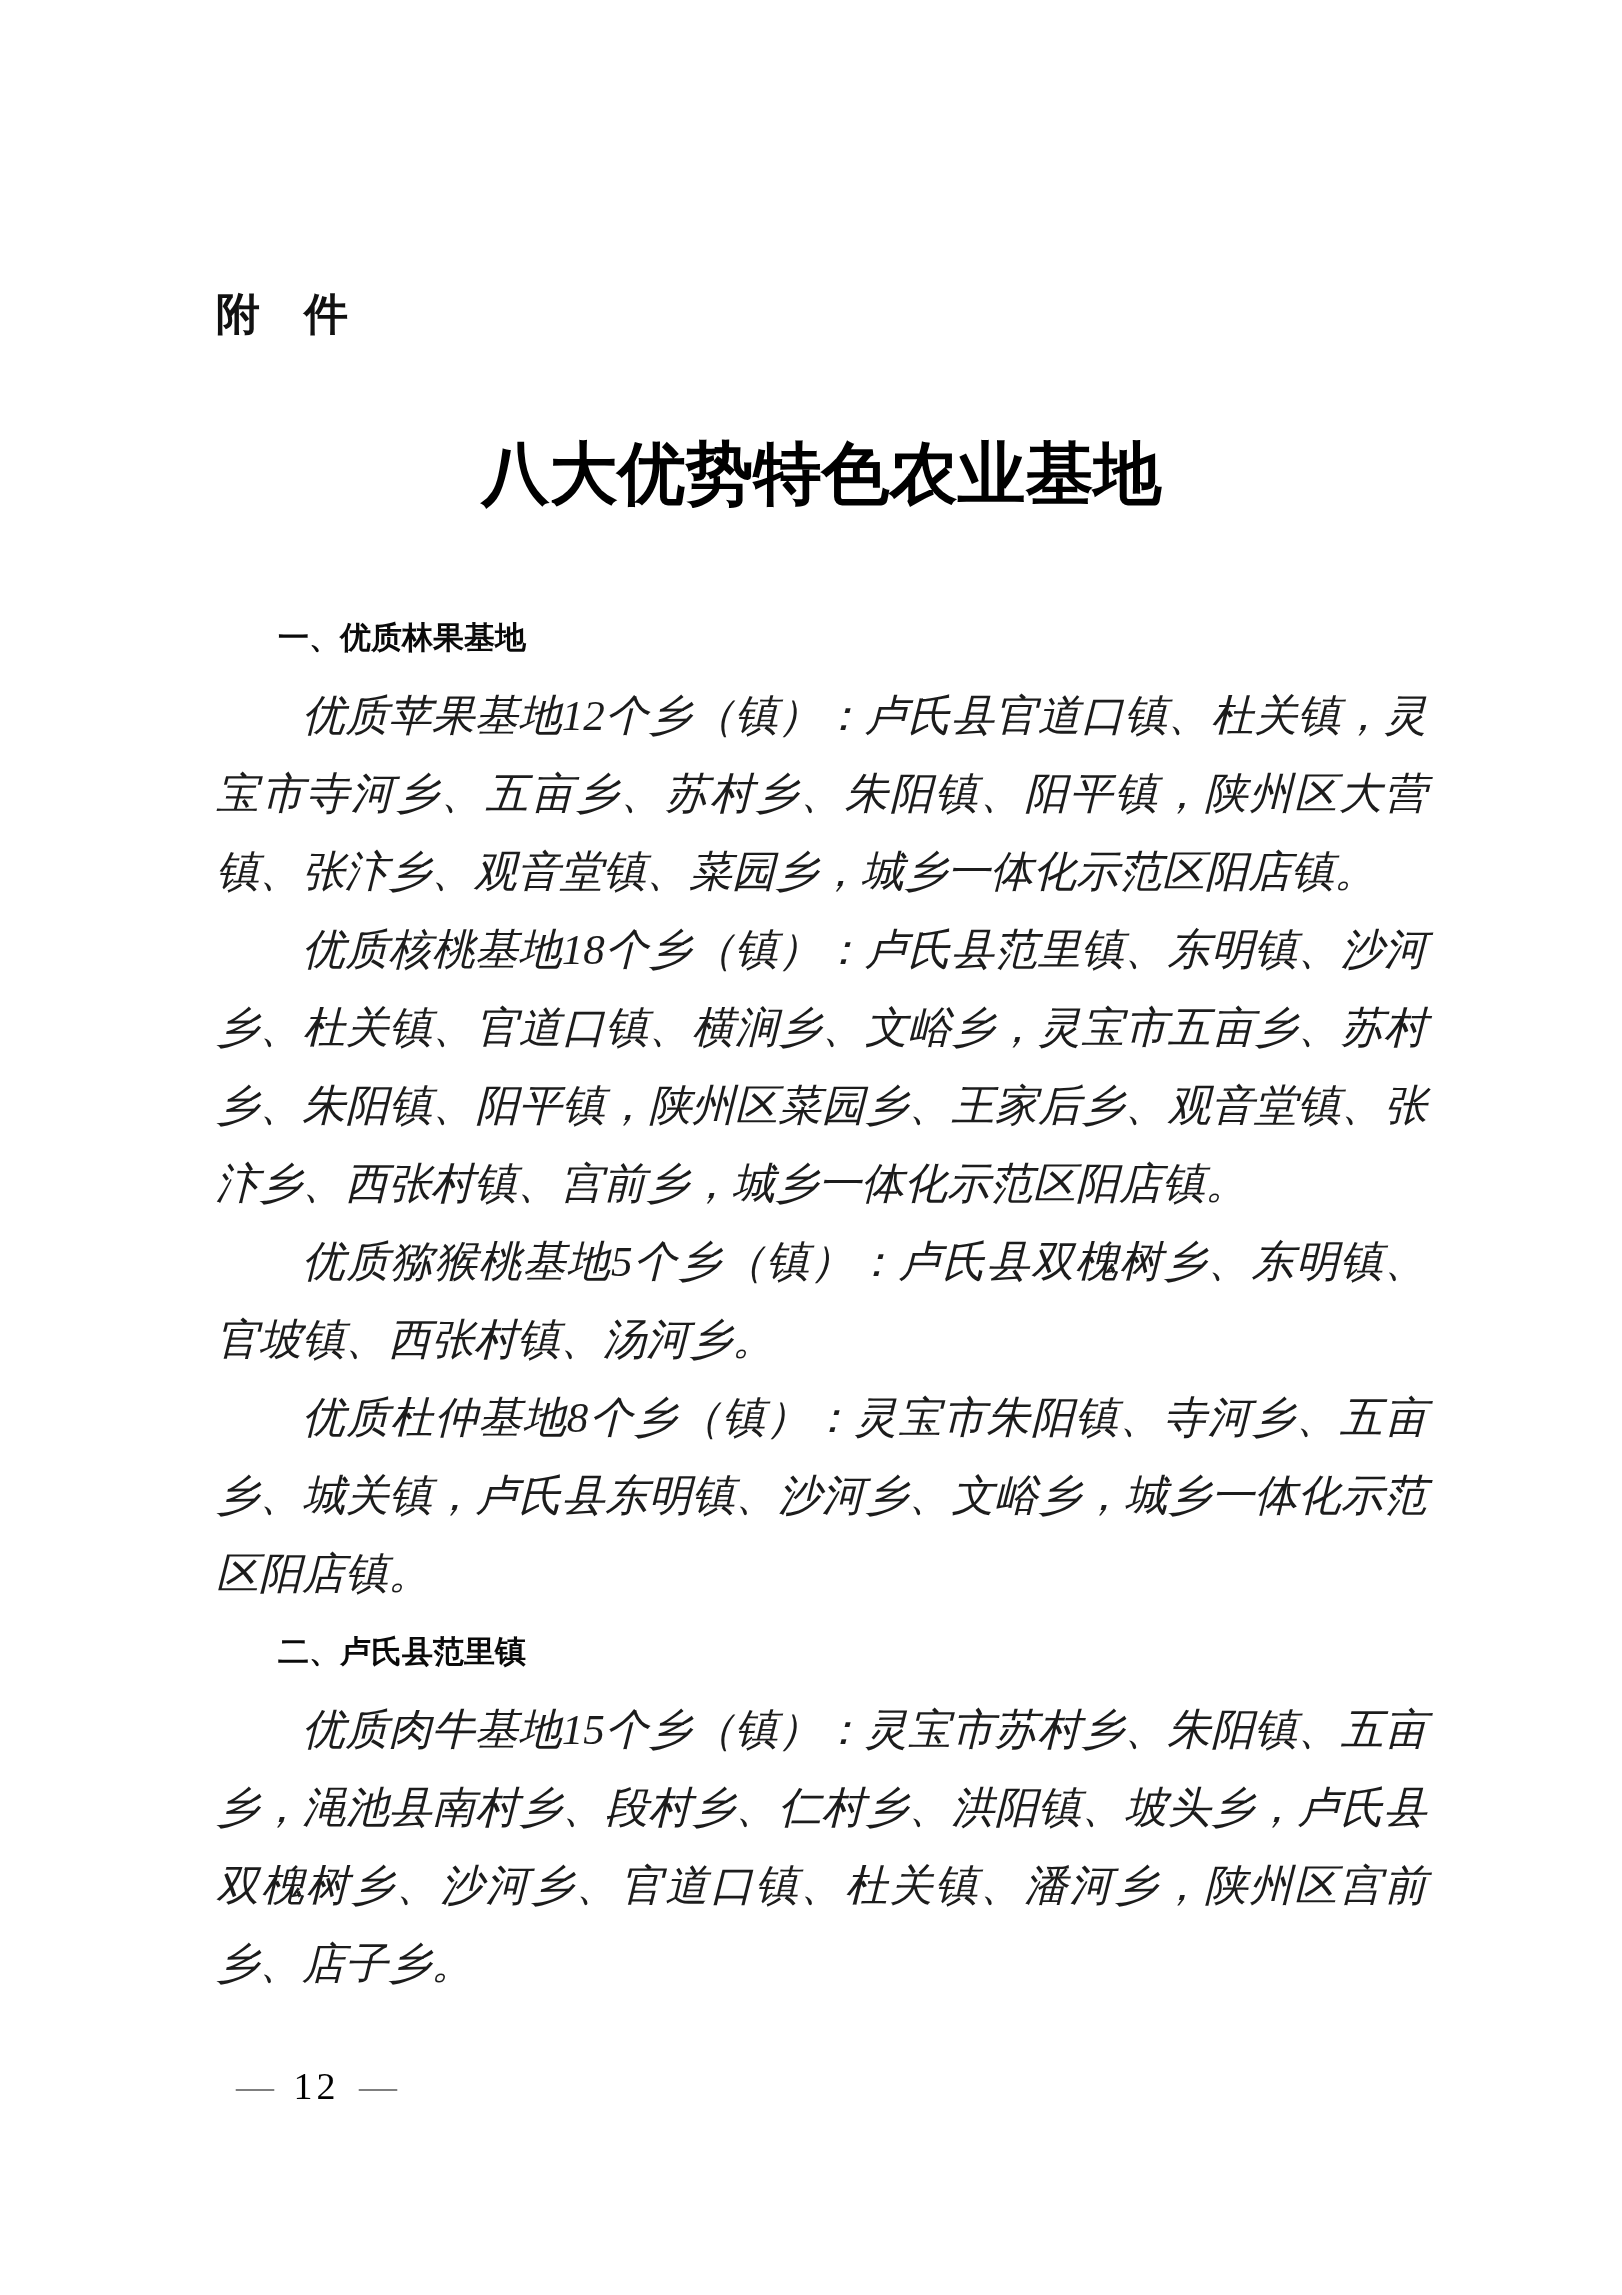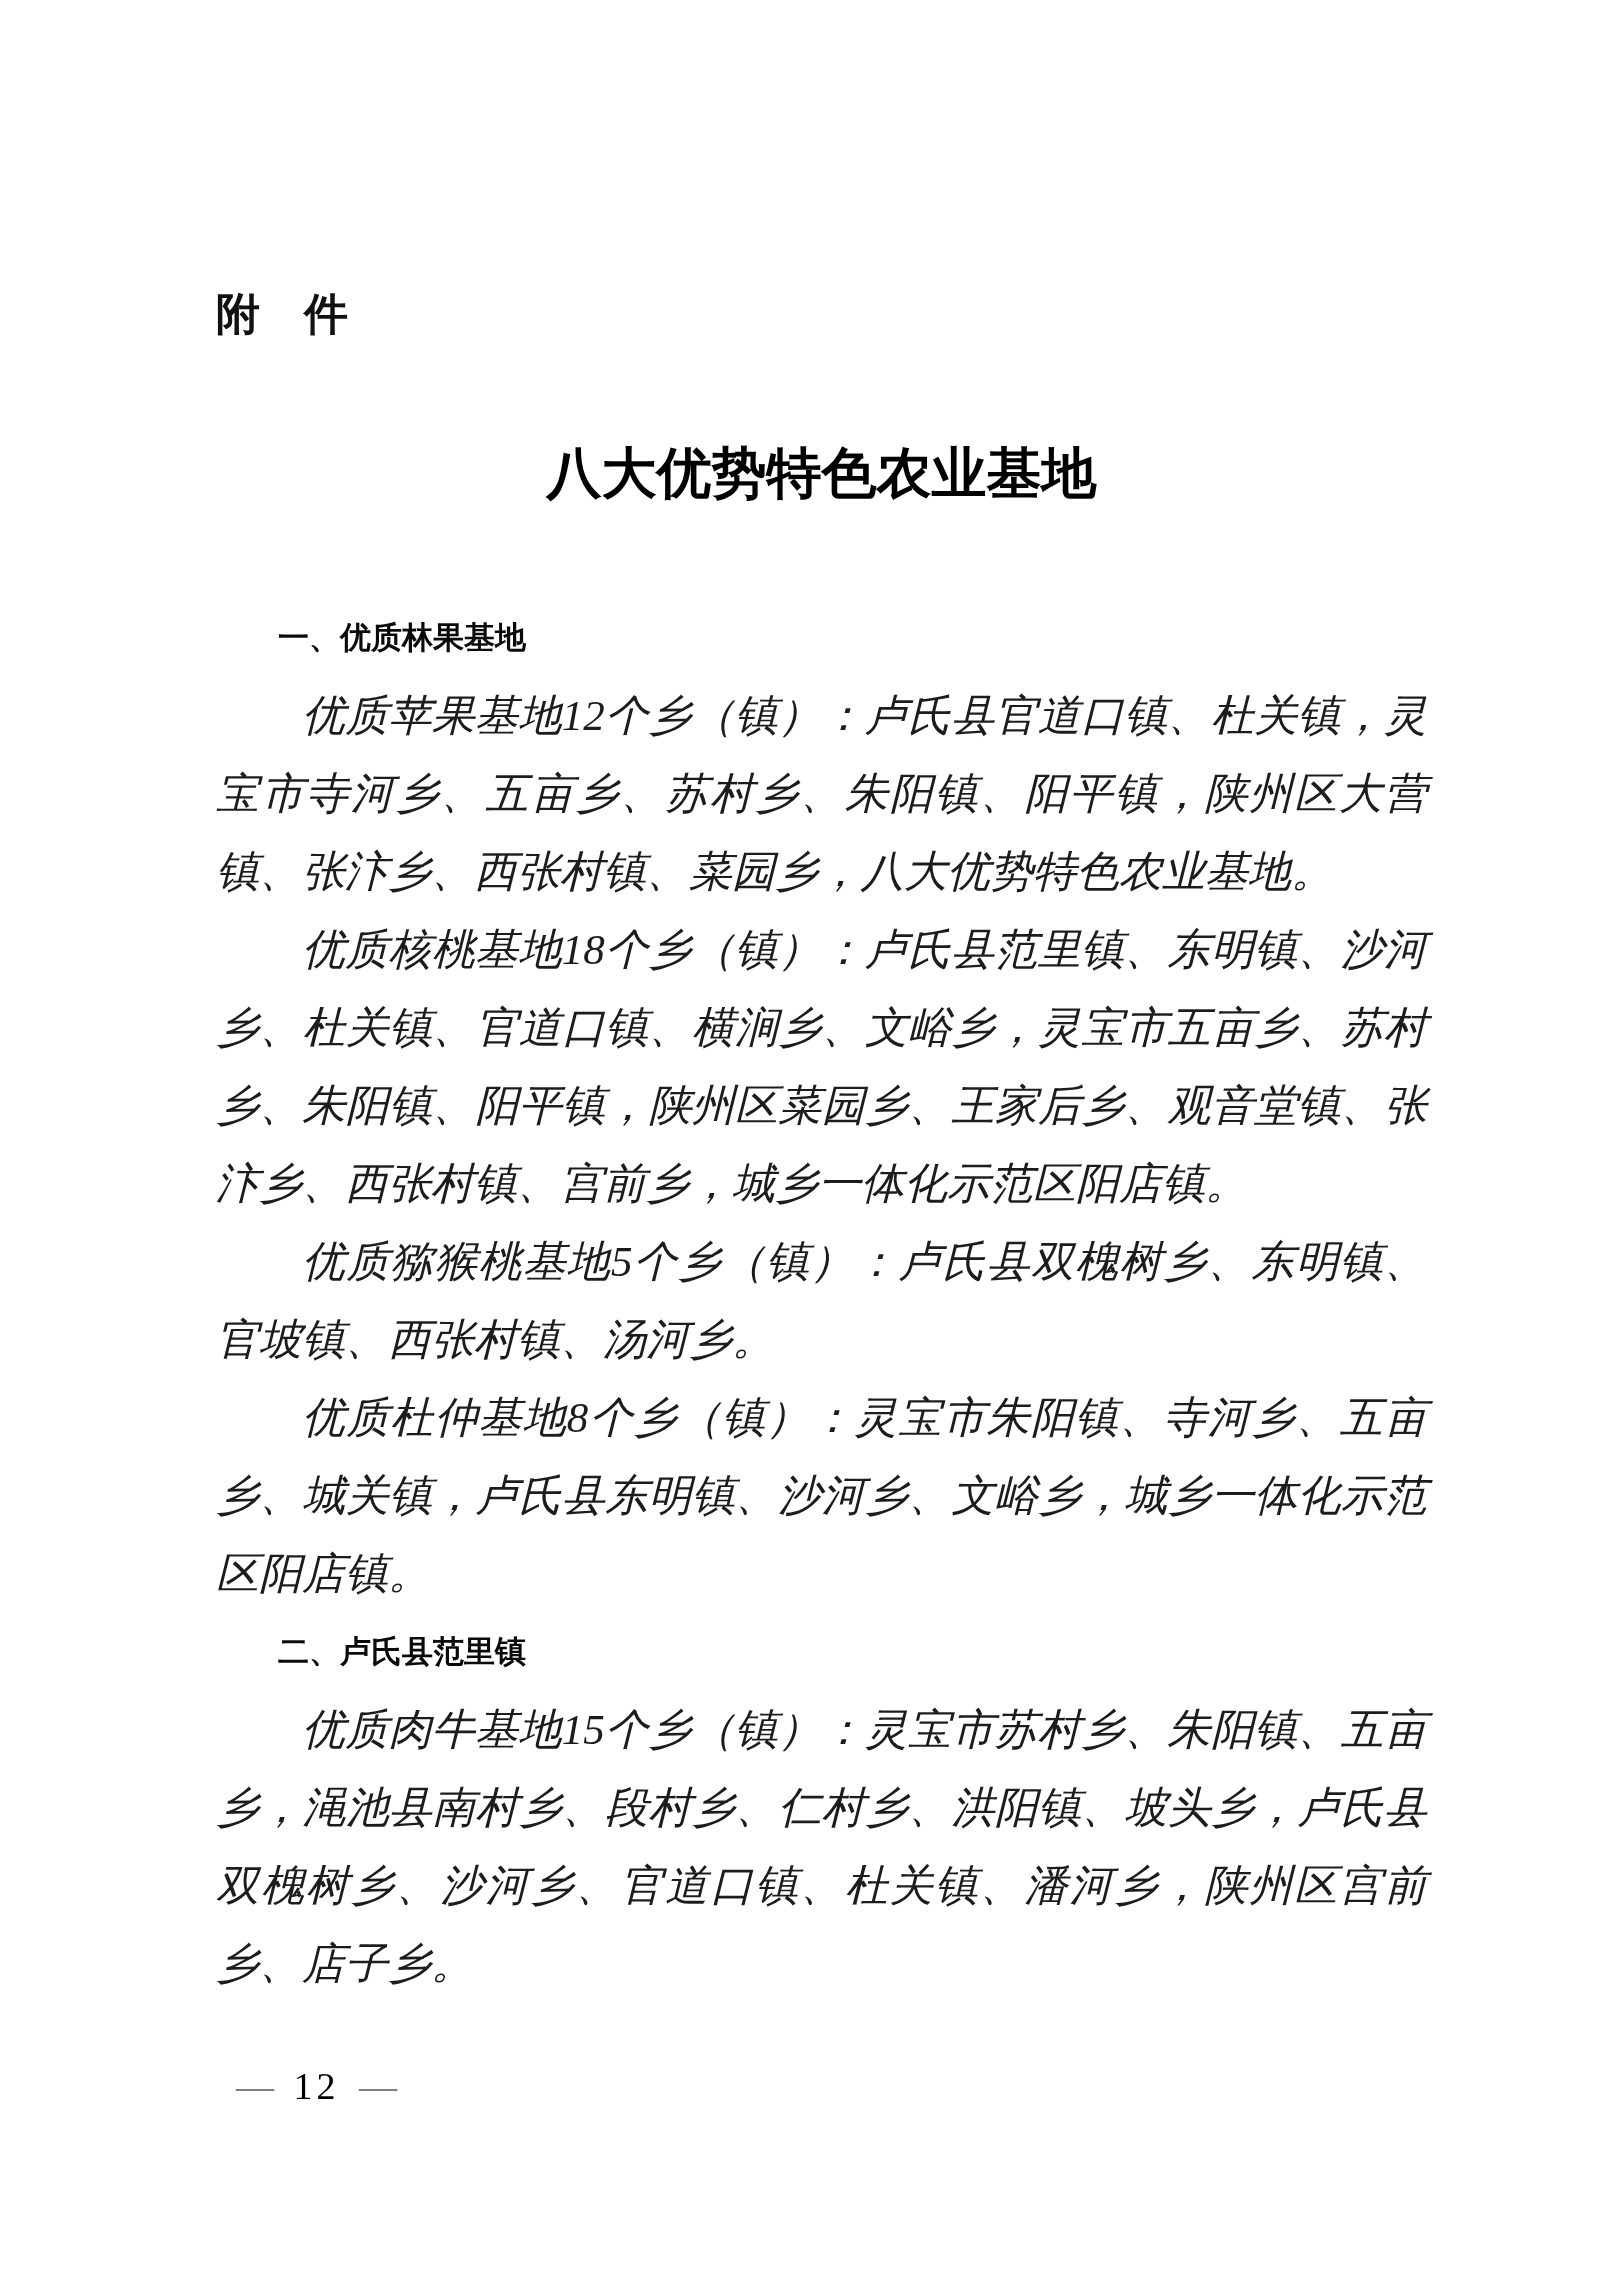--- a/index.html
+++ b/index.html
@@ -27,21 +27,21 @@
     font-weight: bold;
     font-size: 44px;
     line-height: 46px;
     color: #111;
     white-space: pre;
   }
   .title {
     margin: 103px 0 0 0;
     font-family: "Liberation Serif", serif;
     font-weight: bold;
-    font-size: 55px;
+    font-size: 68px;
     line-height: 68px;
     text-align: center;
     color: #000;
   }
   section { margin: 0; padding: 0; }
   .sec-heading {
     margin: 0;
     font-family: "Liberation Sans", sans-serif;
     font-weight: bold;
     font-size: 31px;
@@ -85,21 +85,21 @@
 
 <div class="page">
   <div class="content">
 
     <div class="attachment">附　件</div>
 
     <h1 class="title">八大优势特色农业基地</h1>
 
     <section>
       <h2 class="sec-heading first">一、优质林果基地</h2>
-      <p class="para">优质苹果基地12个乡（镇）：卢氏县官道口镇、杜关镇，灵宝市寺河乡、五亩乡、苏村乡、朱阳镇、阳平镇，陕州区大营镇、张汴乡、西张村镇、菜园乡，八大优势特色农业基地。</p>
+      <p class="para">优质苹果基地12个乡（镇）：卢氏县官道口镇、杜关镇，灵宝市寺河乡、五亩乡、苏村乡、朱阳镇、阳平镇，陕州区大营镇、张汴乡、观音堂镇、菜园乡，城乡一体化示范区阳店镇。</p>
       <p class="para">优质核桃基地18个乡（镇）：卢氏县范里镇、东明镇、沙河乡、杜关镇、官道口镇、横涧乡、文峪乡，灵宝市五亩乡、苏村乡、朱阳镇、阳平镇，陕州区菜园乡、王家后乡、观音堂镇、张汴乡、西张村镇、宫前乡，城乡一体化示范区阳店镇。</p>
       <p class="para">优质猕猴桃基地5个乡（镇）：卢氏县双槐树乡、东明镇、官坡镇、西张村镇、汤河乡。</p>
       <p class="para">优质杜仲基地8个乡（镇）：灵宝市朱阳镇、寺河乡、五亩乡、城关镇，卢氏县东明镇、沙河乡、文峪乡，城乡一体化示范区阳店镇。</p>
     </section>
 
     <section>
       <h2 class="sec-heading">二、卢氏县范里镇</h2>
       <p class="para">优质肉牛基地15个乡（镇）：灵宝市苏村乡、朱阳镇、五亩乡，渑池县南村乡、段村乡、仁村乡、洪阳镇、坡头乡，卢氏县双槐树乡、沙河乡、官道口镇、杜关镇、潘河乡，陕州区宫前乡、店子乡。</p>
     </section>
 

